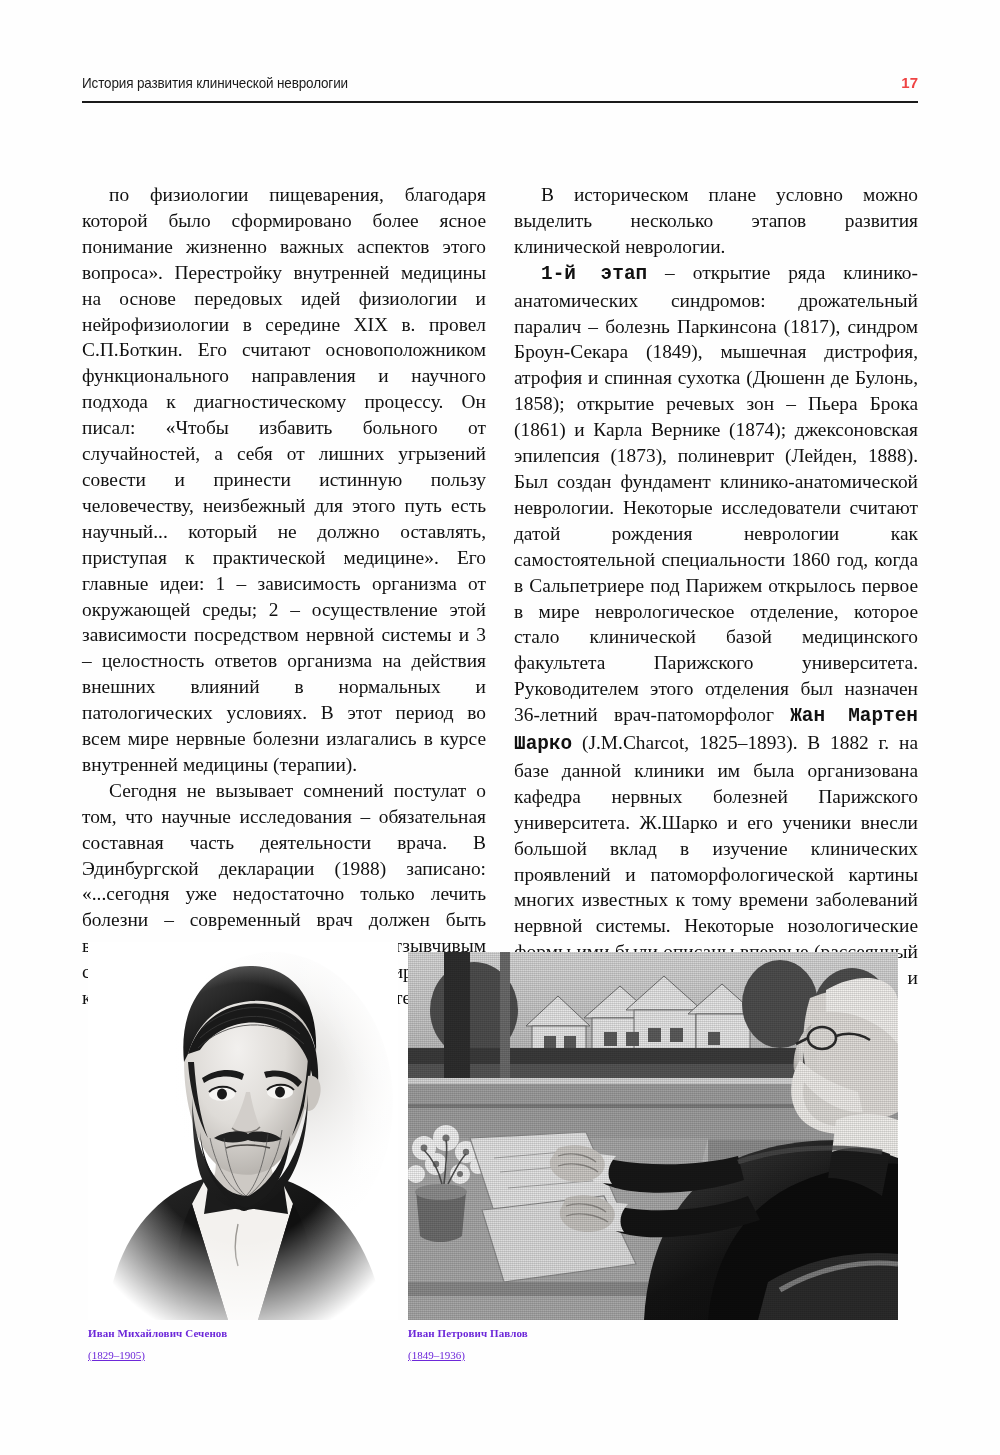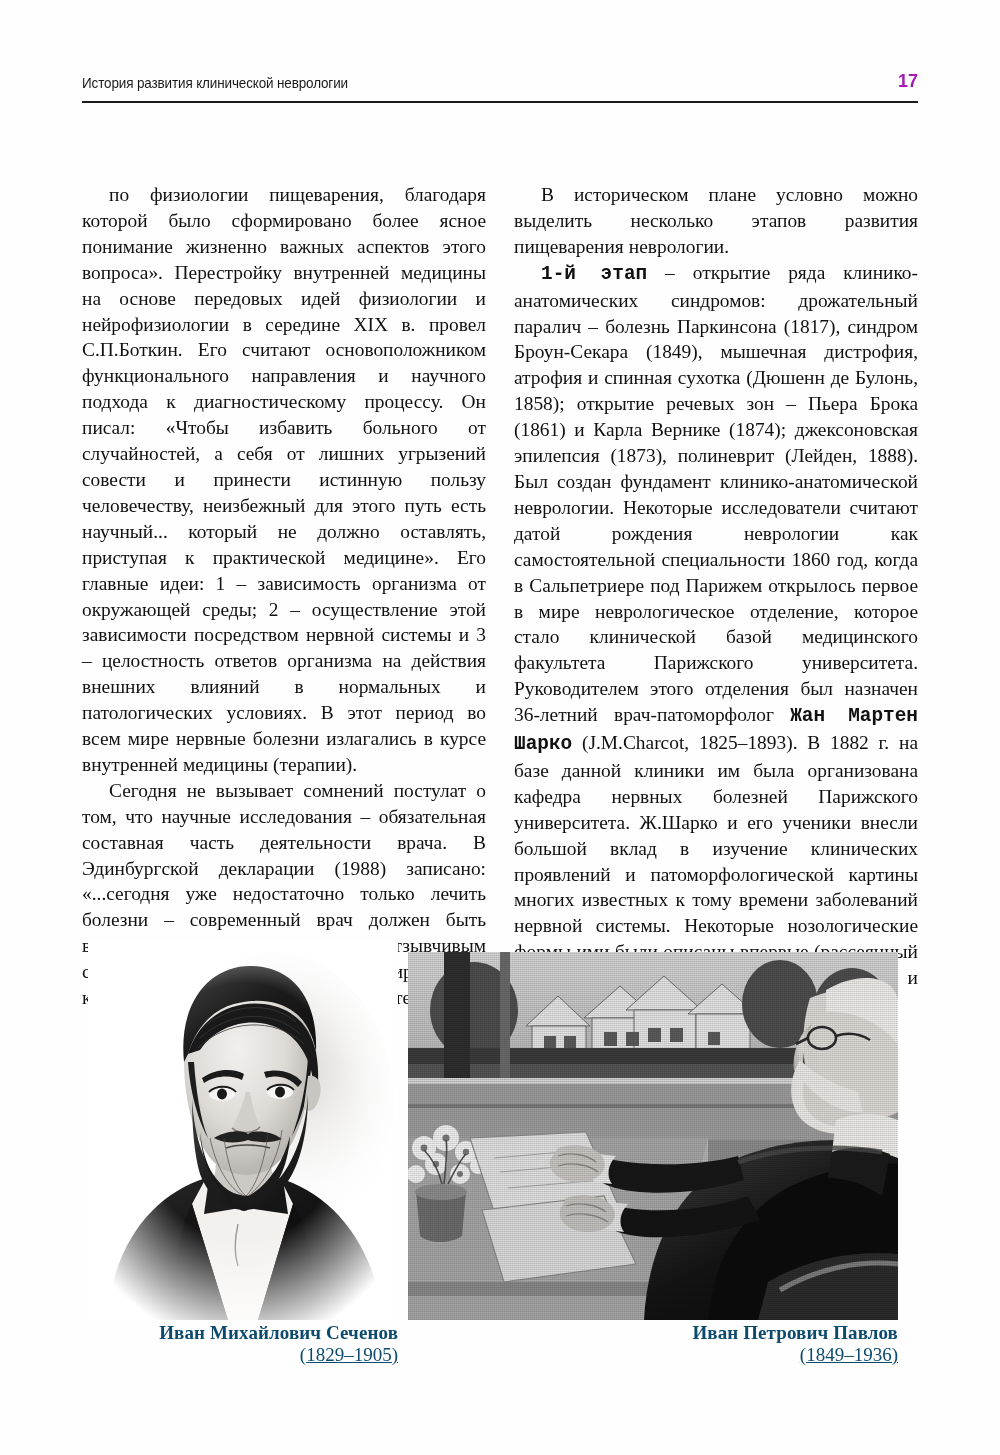--- a/index.html
+++ b/index.html
@@ -41,23 +41,23 @@
     font-weight: 400;
     letter-spacing: -0.15px;
     color: #1a1a1a;
     line-height: 1;
     transform: scaleX(0.93);
     transform-origin: left bottom;
     white-space: nowrap;
   }
   .runhead-folio {
     font-family: "Liberation Sans", "DejaVu Sans", sans-serif;
-    font-size: 18px;
+    font-size: 15px;
     font-weight: 700;
-    color: #a21caf;
+    color: #ef4444;
     line-height: 1;
   }
   .runhead-rule {
     position: absolute;
     left: 82px;
     top: 101px;
     width: 836px;
     height: 1.6px;
     background: #1a1a1a;
   }
@@ -113,24 +113,24 @@
   }
   .fig-right {
     left: 408px;
     top: 22px;
     width: 490px;
     height: 368px;
   }
 
   .fig-caption {
     position: absolute;
-    text-align: right;
-    font-size: 19px;
+    text-align: left;
+    font-size: 11px;
     line-height: 22px;
-    color: #0c4a6e;
+    color: #6d28d9;
   }
   .cap-left {
     left: 88px;
     top: 392px;
     width: 310px;
   }
   .cap-right {
     left: 408px;
     top: 392px;
     width: 490px;
@@ -186,21 +186,21 @@
   <div class="runhead-rule"></div>
 
   <div class="columns">
 
     <div class="col">
       <p>по физиологии пищеварения, благодаря которой было сформировано более ясное понимание жизненно важных аспектов этого вопроса». Перестройку внутренней медицины на основе передовых идей физиологии и нейрофизиологии в середине XIX в. провел С.П.Боткин. Его считают основоположником функционального направления и научного подхода к диагностическому процессу. Он писал: «Чтобы избавить больного от случайностей, а себя от лишних угрызений совести и принести истинную пользу человечеству, неизбежный для этого путь есть научный... который не должно оставлять, приступая к практической медицине». Его главные идеи: 1 – зависимость организма от окружающей среды; 2 – осуществление этой зависимости посредством нервной системы и 3 – целостность ответов организма на действия внешних влияний в нормальных и патологических условиях. В этот период во всем мире нервные болезни излагались в курсе внутренней медицины (терапии).</p>
       <p>Сегодня не вызывает сомнений постулат о том, что научные исследования – обязательная составная часть деятельности врача. В Эдинбургской декларации (1988) записано: «...сегодня уже недостаточно только лечить болезни – современный врач должен быть внимательным слушателем, отзывчивым собеседником, квалифицированным клиницистом и вдумчивым исследователем».</p>
     </div>
 
     <div class="col">
-      <p>В историческом плане условно можно выделить несколько этапов развития пищеварения неврологии.</p>
+      <p>В историческом плане условно можно выделить несколько этапов развития клинической неврологии.</p>
       <p><b class="b">1-й этап</b><span> – открытие ряда клинико-анатомических синдромов: дрожательный паралич – болезнь Паркинсона (1817), синдром Броун-Секара (1849), мышечная дистрофия, атрофия и спинная сухотка (Дюшенн де Булонь, 1858); открытие речевых зон – Пьера Брока (1861) и Карла Вернике (1874); джексоновская эпилепсия (1873), полиневрит (Лейден, 1888). Был создан фундамент клинико-анатомической неврологии. Некоторые исследователи считают датой рождения неврологии как самостоятельной специальности 1860 год, когда в Сальпетриере под Парижем открылось первое в мире неврологическое отделение, которое стало клинической базой медицинского факультета Парижского университета. Руководителем этого отделения был назначен 36-летний врач-патоморфолог </span><b class="b">Жан Мартен Шарко</b><span> (J.M.Charcot, 1825–1893). В 1882 г. на базе данной клиники им была организована кафедра нервных болезней Парижского университета. Ж.Шарко и его ученики внесли большой вклад в изучение клинических проявлений и патоморфологической картины многих известных к тому времени заболеваний нервной системы. Некоторые нозологические формы ими были описаны впервые (рассеянный склероз, боковой амиотрофический склероз и др.). Клинико-морфологический подход</span></p>
     </div>
 
   </div>
 
   <div class="figures">
 
     <div class="fig fig-left">
       <div class="litho">
         <svg viewBox="0 0 310 378" preserveAspectRatio="xMidYMid meet">

